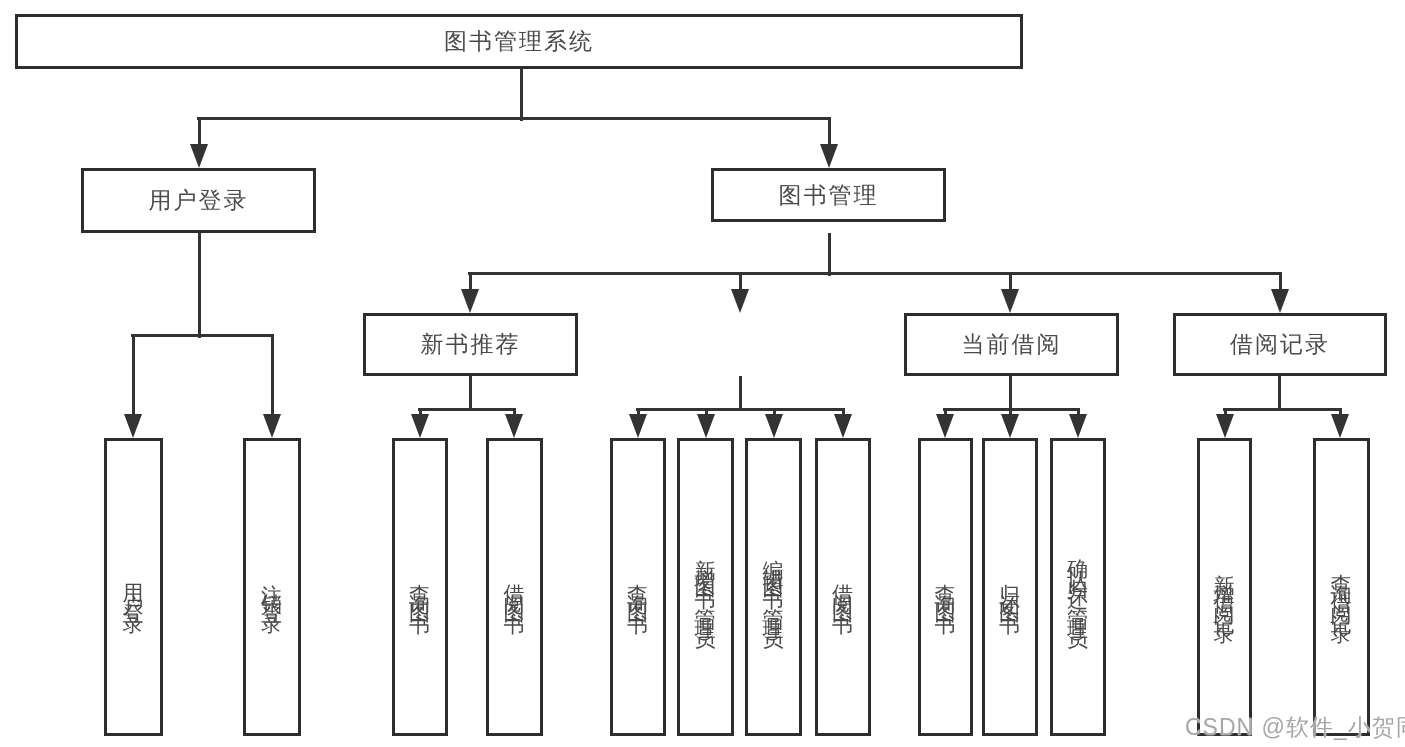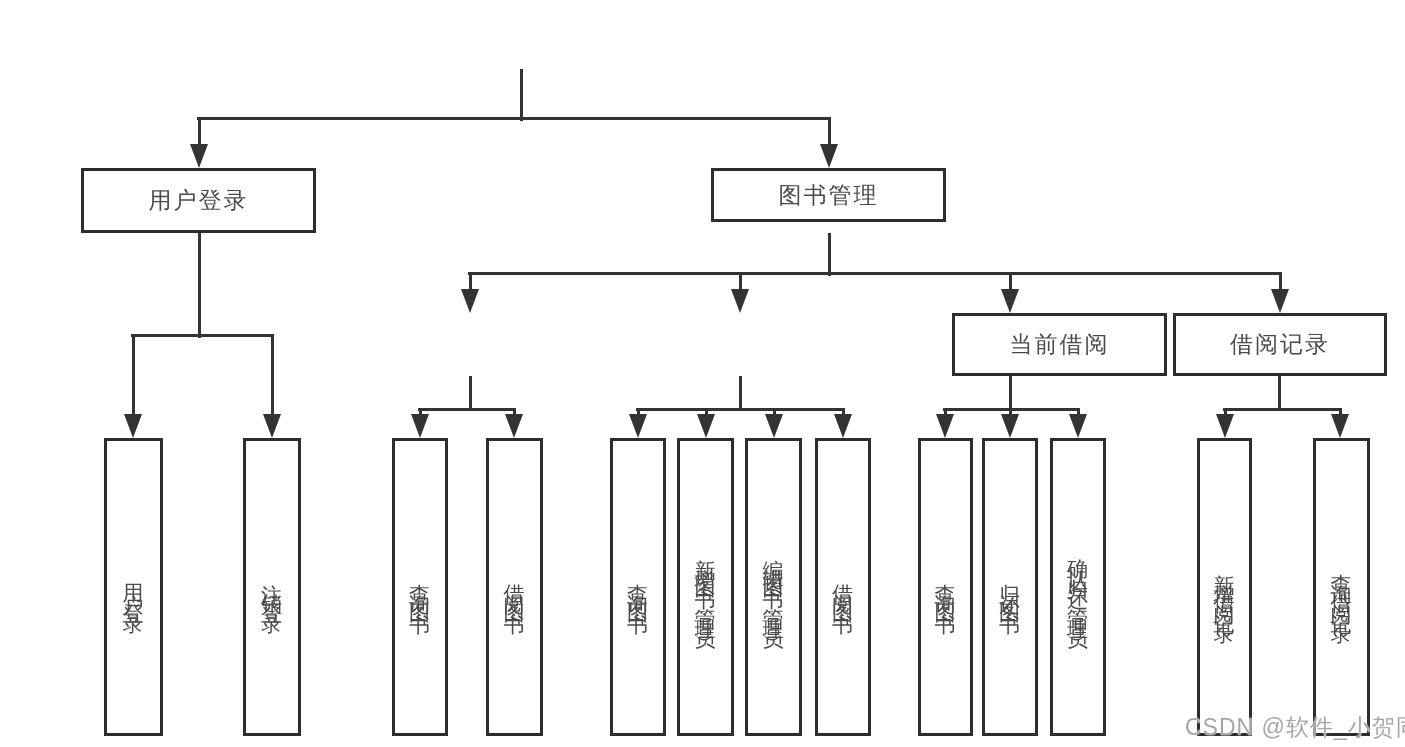--- a/index.html
+++ b/index.html
@@ -52,29 +52,35 @@
     white-space: nowrap;
     z-index: 20;
     letter-spacing: 1px;
   }
 </style>
 </head>
 <body>
 
 <div id="canvas">
 
+  <div class="box" style="left:15px;top:14px;width:1008px;height:55px;">
+    <span class="hlabel">图书管理系统</span>
+  </div>
 
   <div class="box" style="left:81px;top:168px;width:235px;height:65px;">
     <span class="hlabel">用户登录</span>
   </div>
   <div class="box" style="left:711px;top:168px;width:235px;height:54px;">
     <span class="hlabel">图书管理</span>
   </div>
 
-  <div class="box" style="left:904px;top:313px;width:215px;height:63px;margin-left:48px;">
+  <div class="box" style="left:363px;top:313px;width:215px;height:63px;">
+    <span class="hlabel">新书推荐</span>
+  </div>
+  <div class="box" style="left:904px;top:313px;width:215px;height:63px;">
     <span class="hlabel">当前借阅</span>
   </div>
   <div class="box" style="left:1173px;top:313px;width:214px;height:63px;">
     <span class="hlabel">借阅记录</span>
   </div>
 
   <div class="box" style="left:104px;top:438px;width:59px;height:298px;">
     <span class="vlabel">用户登录</span>
   </div>
   <div class="box" style="left:243px;top:438px;width:58px;height:298px;">

